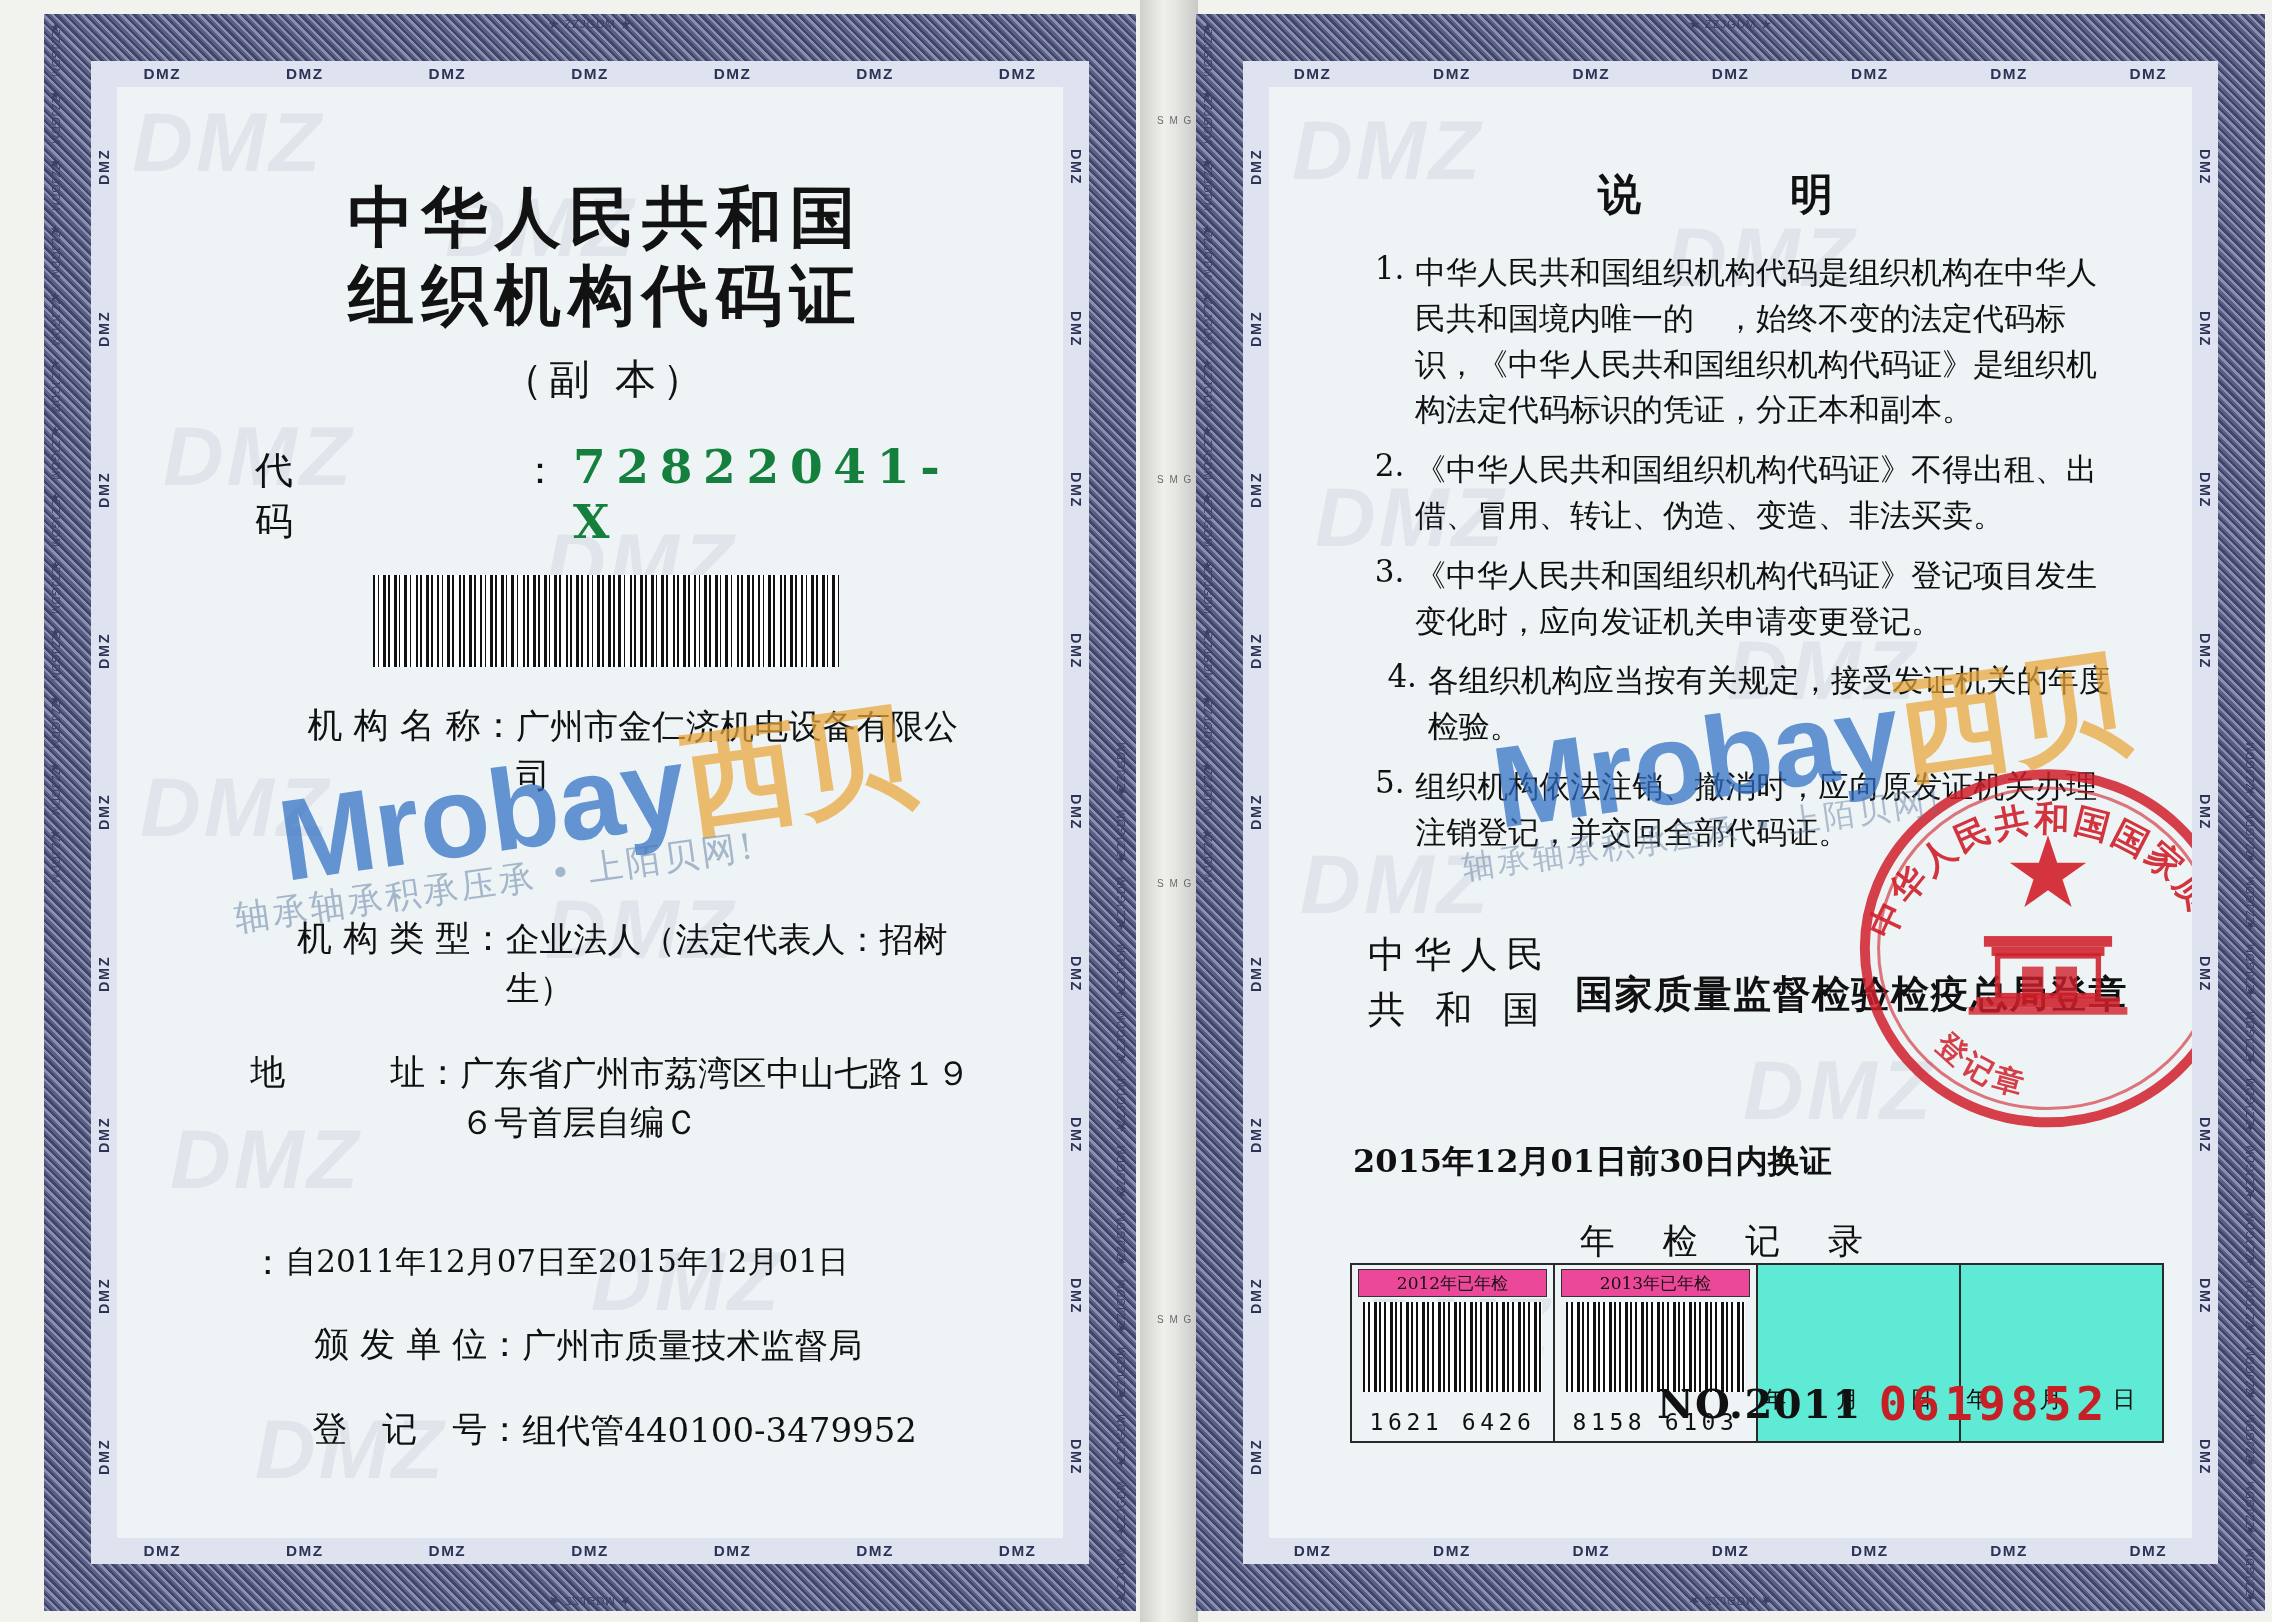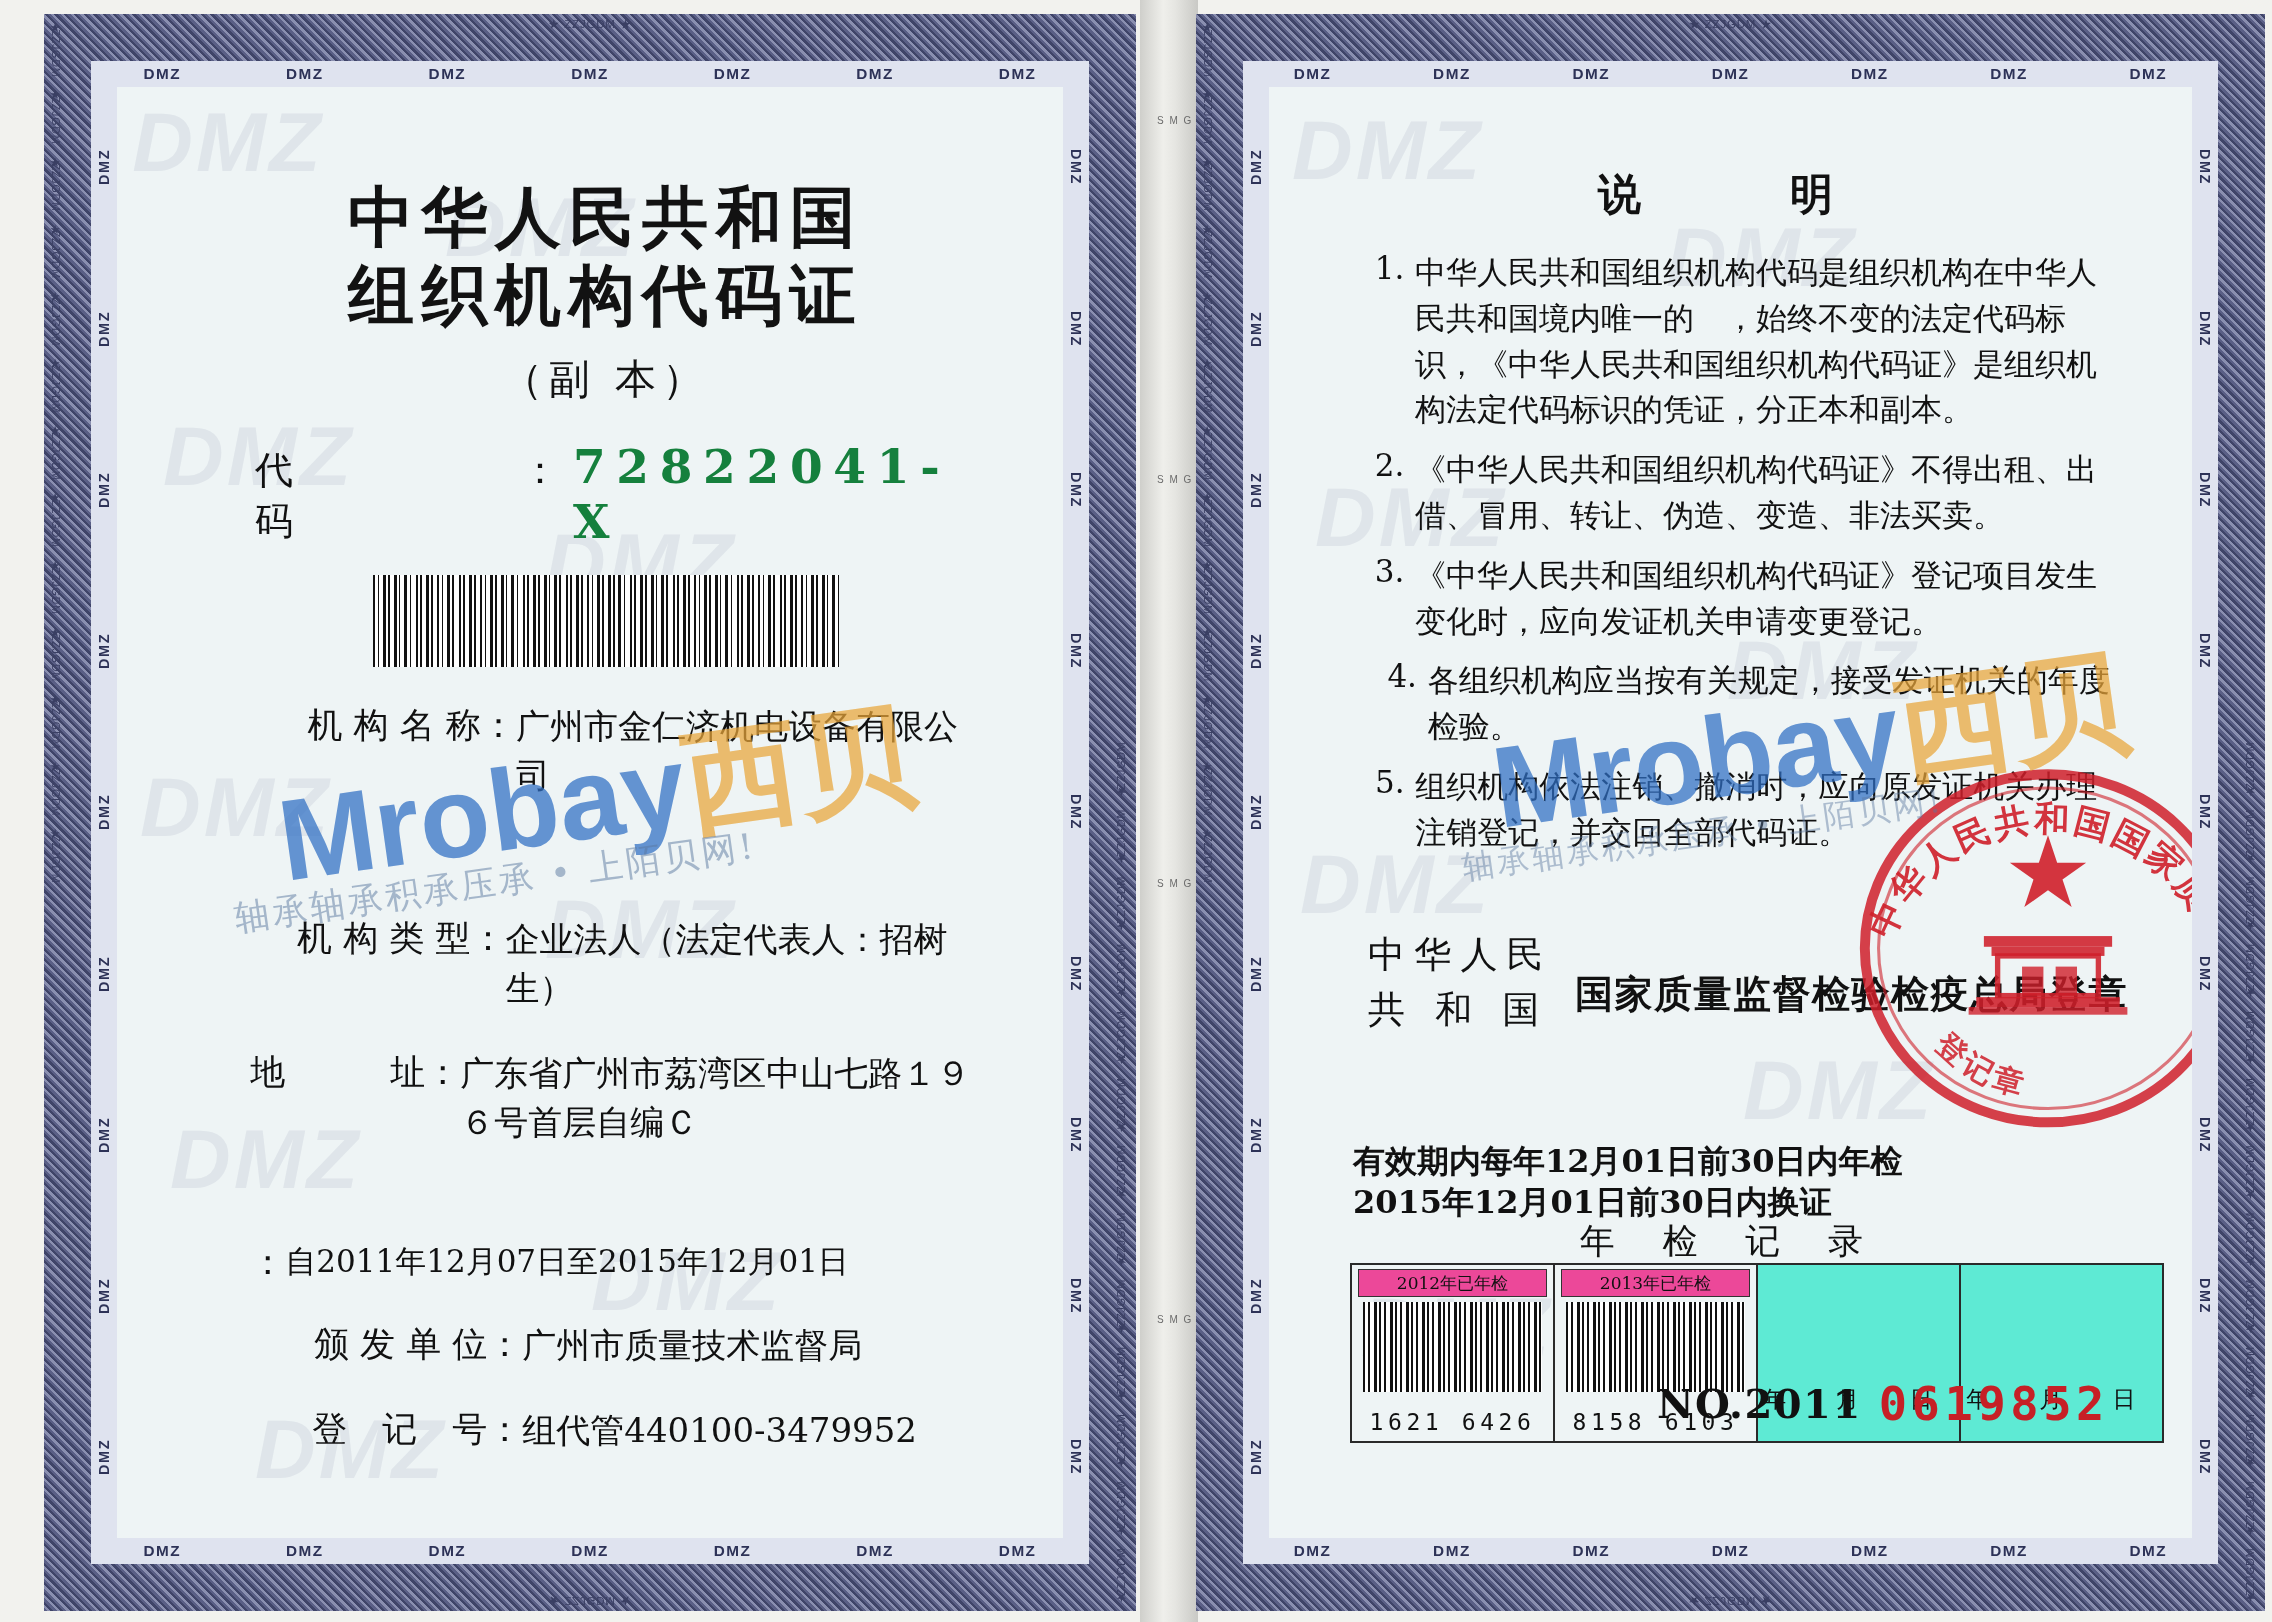--- a/index.html
+++ b/index.html
@@ -377,21 +377,20 @@
           <rect x="290" y="272" width="28" height="38" fill="#cf1f2a" opacity="0.8"></rect>
           <rect x="186" y="312" width="188" height="13" fill="#cf1f2a" opacity="0.88"></rect>
           <rect x="176" y="325" width="208" height="10" fill="#cf1f2a" opacity="0.8"></rect>
           <text font-family="DejaVu Serif, serif" font-size="40" font-weight="bold" fill="#cf1f2a" opacity="0.85" letter-spacing="6">
             <textPath href="#arcBot" startOffset="22%">登记章</textPath>
           </text>
         </svg>
       </div>
 
       <div class="annual-note">
-        <div>有效期内每年12月01日前30日内年检</div>
         <div>2015年12月01日前30日内换证</div>
       </div>
 
       <div class="annual-title">年 检 记 录</div>
 
       <div class="insp-table">
         <div class="insp-cell">
           <div class="insp-tag">2012年已年检</div>
           <div class="insp-bars"></div>
           <div class="insp-num">1621 6426</div>

